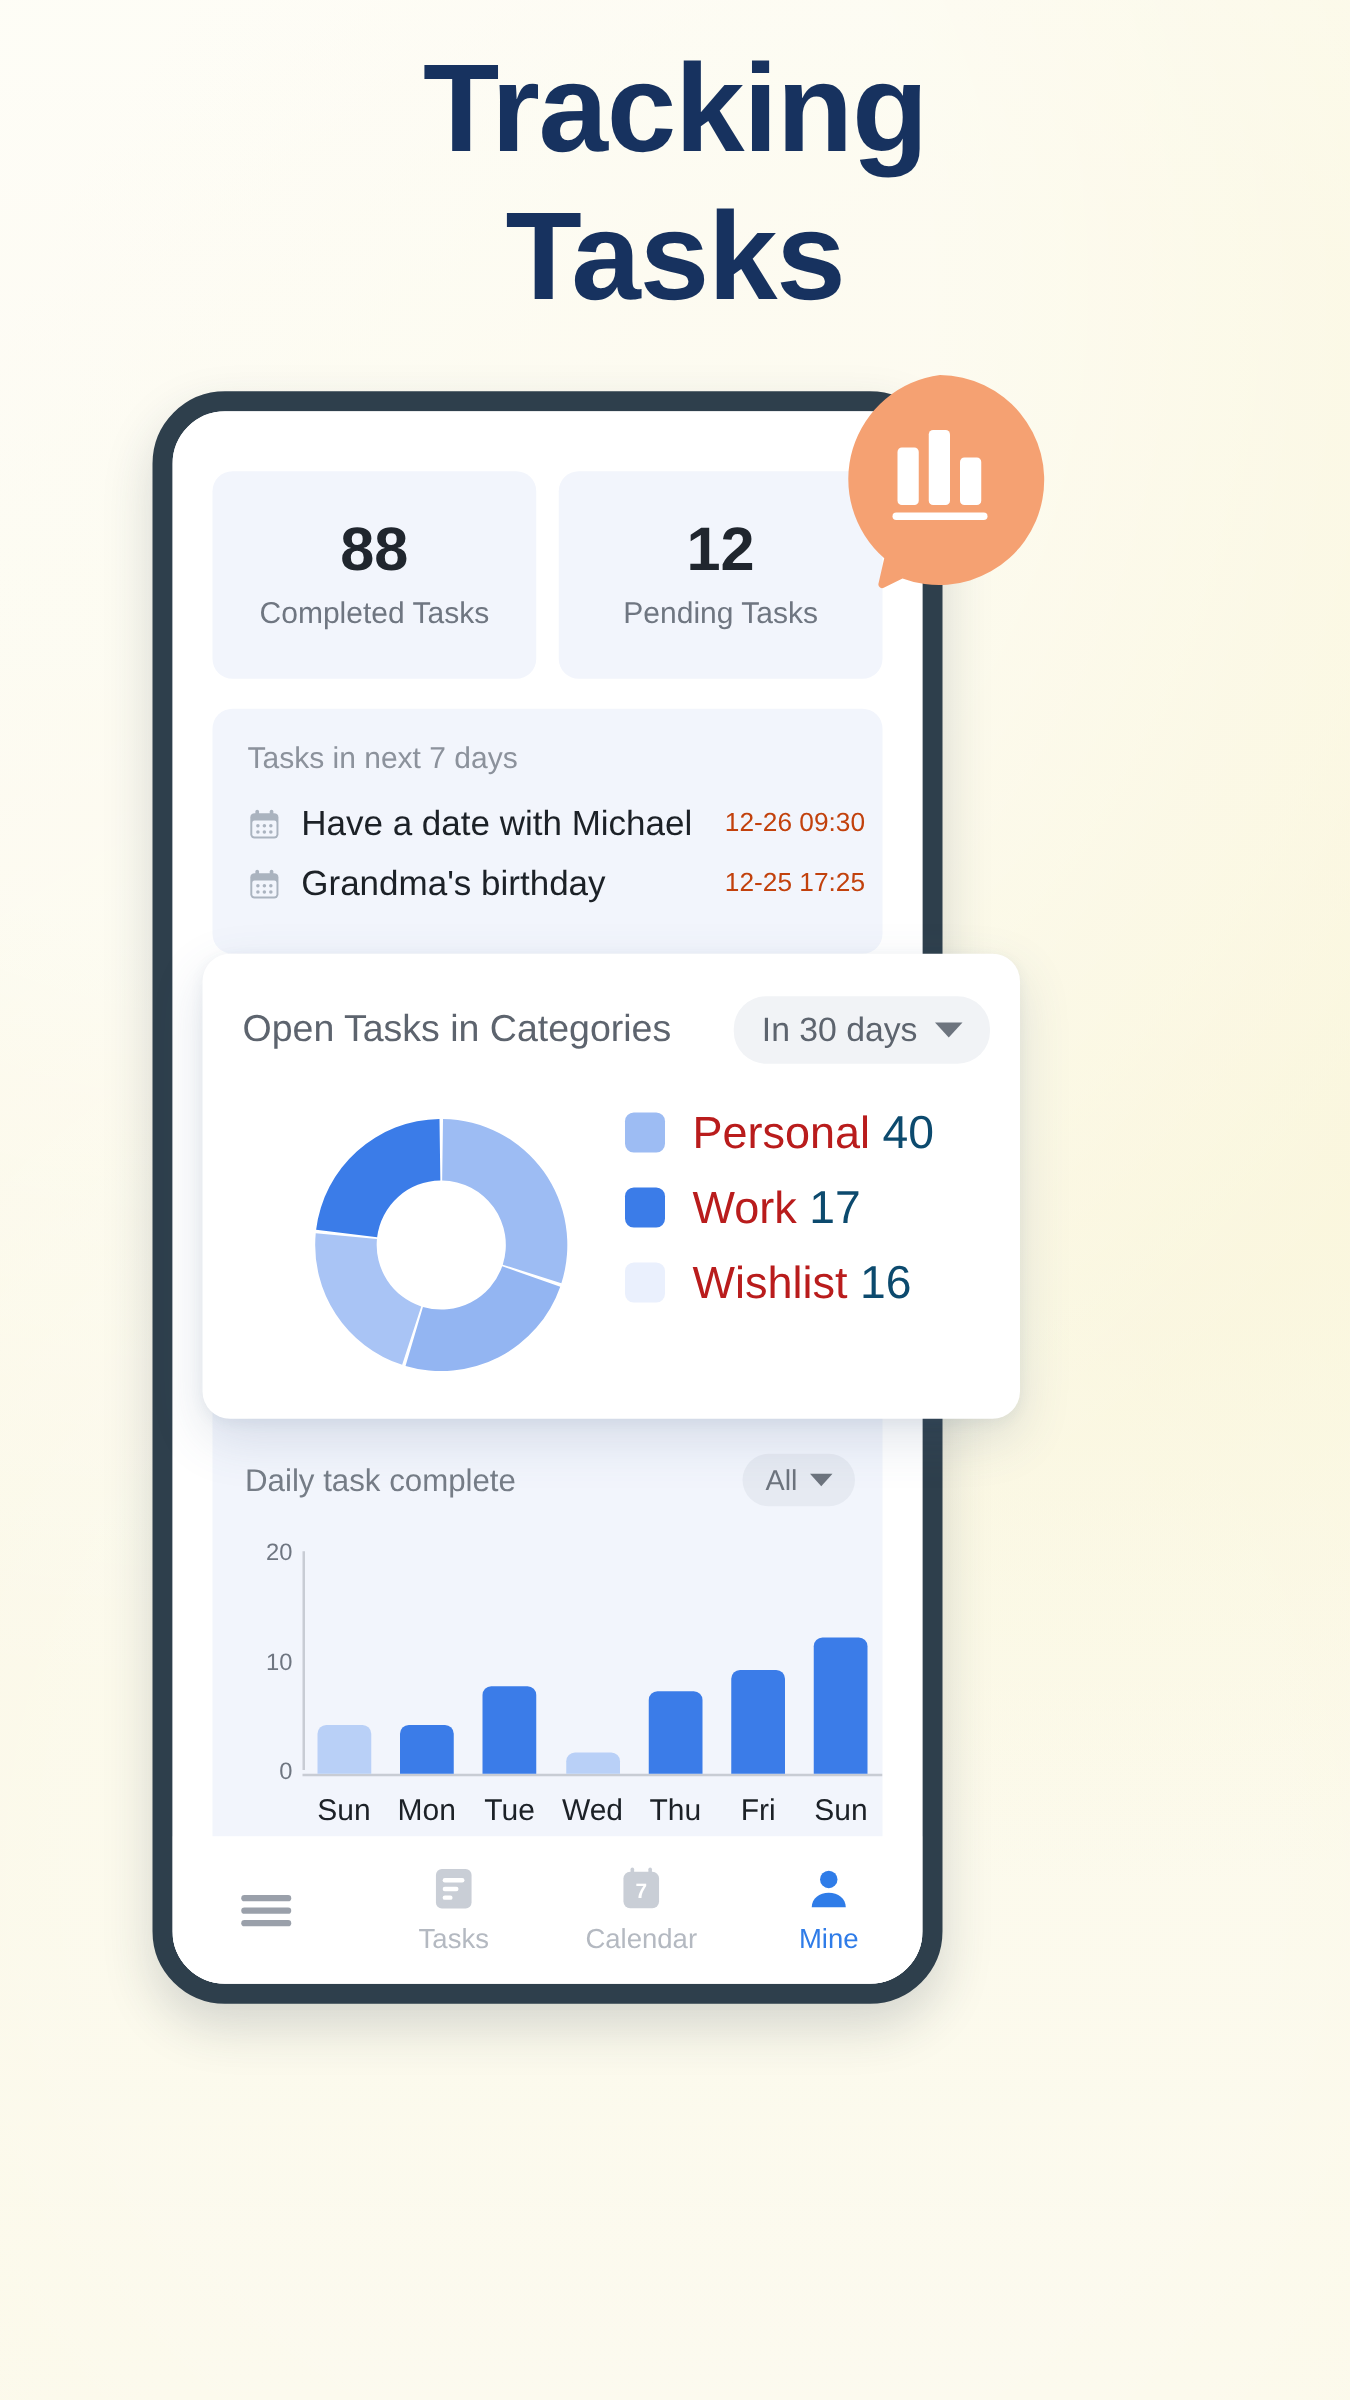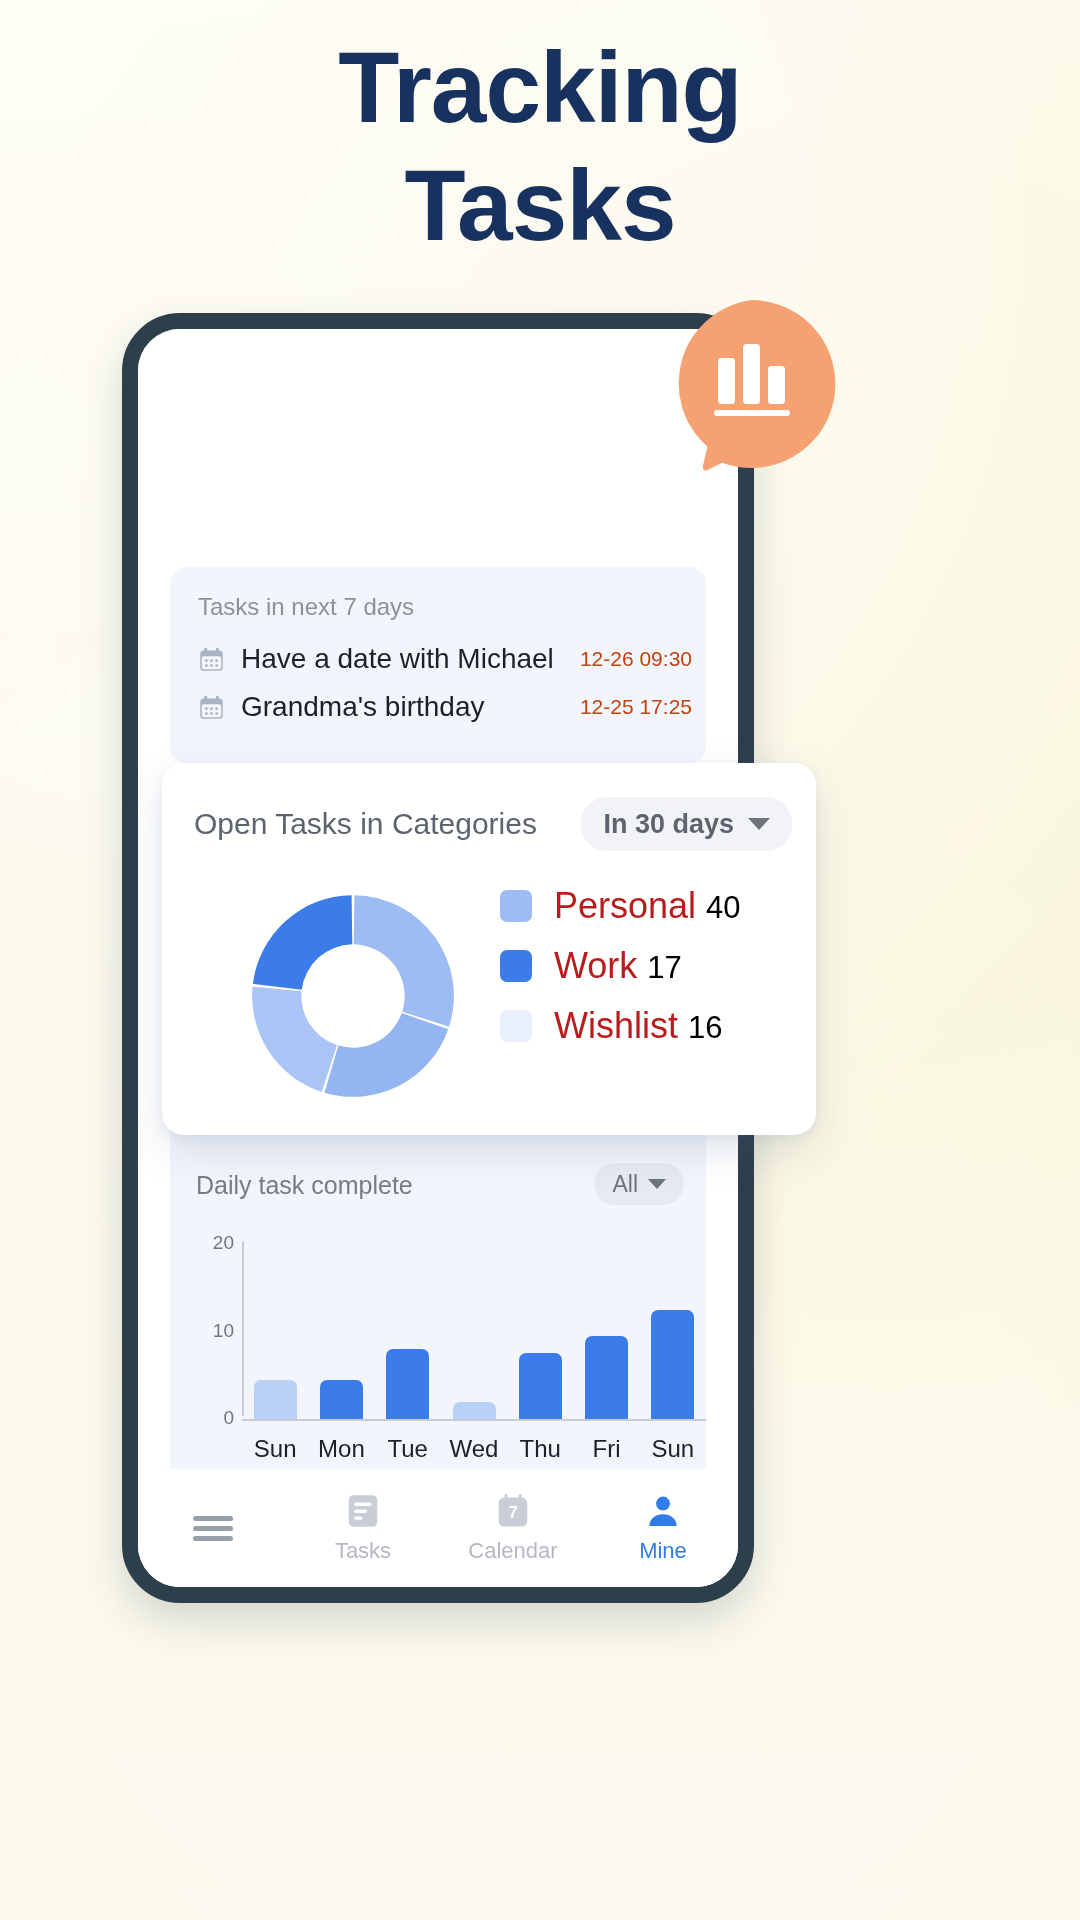--- a/index.html
+++ b/index.html
@@ -104,31 +104,31 @@
     background:#fff;border-radius:22px;
     box-shadow:0 16px 42px rgba(70,95,130,.16), 0 3px 10px rgba(70,95,130,.07);
   }
   .donut-head{
     position:absolute;left:32px;right:24px;top:34px;height:54px;
     display:flex;align-items:center;
   }
   .donut-title{font-size:30px;color:#5d646e;}
   .range-pill{
     margin-left:auto;background:#f1f3f6;border-radius:26px;height:54px;
-    padding:0 22px;display:flex;align-items:center;gap:14px;font-weight:bold;
+    padding:0 22px;display:flex;align-items:center;gap:14px;
   }
   .range-pill span{font-size:27px;color:#5d646e;}
   .caret-lg{width:0;height:0;border-left:11px solid transparent;border-right:11px solid transparent;border-top:12px solid #6d747e;}
 
   .donut-wrap{position:absolute;left:68px;top:110px;width:246px;height:246px;}
   .legend{position:absolute;left:338px;top:122px;display:flex;flex-direction:column;gap:18px;}
   .leg-row{display:flex;align-items:center;gap:22px;}
   .sw{width:32px;height:32px;border-radius:7px;flex:none;}
   .leg-name{font-size:36px;color:#b91c1c;}
-  .leg-val{font-size:31px;color:#000000;margin-left:10px;}
+  .leg-val{font-size:37px;color:#0c4a6e;margin-left:10px;}
 
   
   .nav{
     position:absolute;left:0;right:0;bottom:0;height:118px;
     background:#fff;display:flex;align-items:center;
   }
   .nav-item{flex:1;display:flex;flex-direction:column;align-items:center;justify-content:center;gap:8px;}
   .nav-lbl{font-size:22px;color:#b4b9c1;}
   .nav-item.active .nav-lbl{color:#2f7ce8;}
 
@@ -143,20 +143,30 @@
 <div class="bg-texture"></div>
 
 <div class="headline">
   <span>Tracking</span>
   <span class="l2">Tasks</span>
 </div>
 
 <div class="phone">
   <div class="screen">
 
+    <div class="stats">
+      <div class="stat-card">
+        <div class="stat-num">88</div>
+        <div class="stat-label">Completed Tasks</div>
+      </div>
+      <div class="stat-card">
+        <div class="stat-num">12</div>
+        <div class="stat-label">Pending Tasks</div>
+      </div>
+    </div>
 
     <div class="next7">
       <div class="next7-title">Tasks in next 7 days</div>
 
       <div class="task-row r1">
         <svg class="cal-ico" viewBox="0 0 24 24">
           <rect x="2" y="4" width="20" height="18" rx="3" fill="#aab3bf"></rect>
           <rect x="3.4" y="9.2" width="17.2" height="11.4" rx="1.6" fill="#f2f5fc"></rect>
           <rect x="5.6" y="1.6" width="2.6" height="4.6" rx="1.3" fill="#aab3bf"></rect>
           <rect x="15.8" y="1.6" width="2.6" height="4.6" rx="1.3" fill="#aab3bf"></rect>

